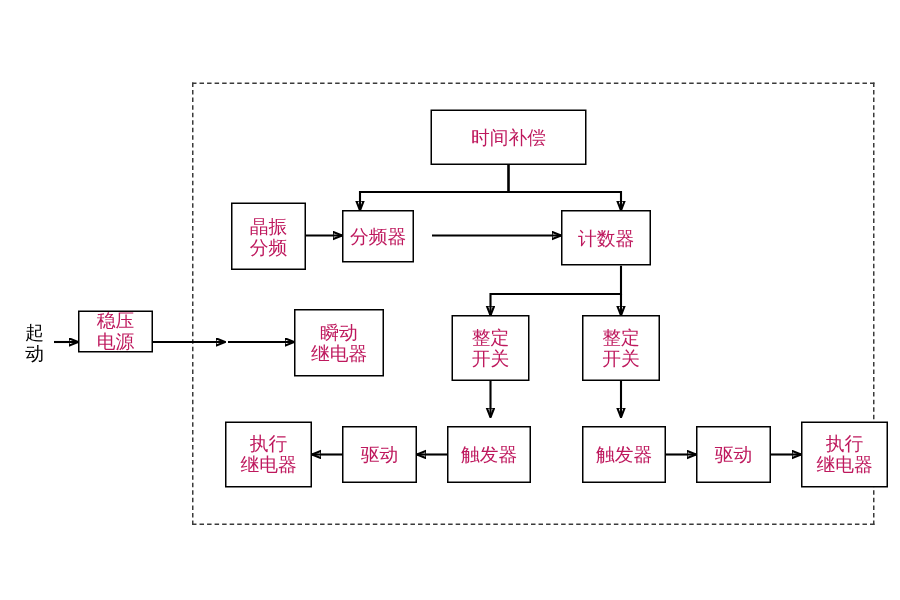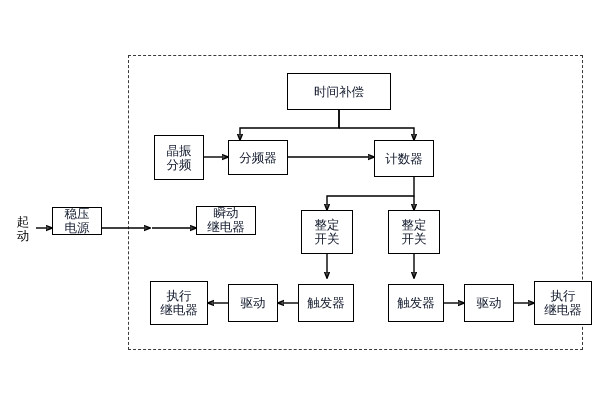--- a/index.html
+++ b/index.html
@@ -19,21 +19,21 @@
     position: absolute;
     box-sizing: border-box;
     border: 1px solid #000000;
     background: #ffffff;
     display: flex;
     align-items: center;
     justify-content: center;
     text-align: center;
     font-size: 12.5px;
     line-height: 1.12;
-    color: #0f172a;
+    color: #be185d;
     white-space: pre-line;
     letter-spacing: 0px;
   }
   .plain {
     position: absolute;
     box-sizing: border-box;
     display: flex;
     align-items: center;
     justify-content: center;
     text-align: center;
@@ -110,25 +110,25 @@
 动</div>
 
   <div class="box" style="left:52px; top:207px; width:50px; height:28px;">稳压
 电源</div>
 
   <div class="box" style="left:287px; top:73px; width:104px; height:37px;">时间补偿</div>
 
   <div class="box" style="left:154px; top:135px; width:50px; height:45px;">晶振
 分频</div>
 
-  <div class="box" style="left:228px; top:140px; width:60px; height:35px;">分频器</div>
+  <div class="box" style="left:228px; top:140px; width:48px; height:35px;">分频器</div>
 
   <div class="box" style="left:374px; top:140px; width:60px; height:37px;">计数器</div>
 
-  <div class="box" style="left:196px; top:206px; width:60px; height:29px;font-family:Liberation Mono, monospace;">瞬动
+  <div class="box" style="left:196px; top:206px; width:60px; height:45px;">瞬动
 继电器</div>
 
   <div class="box" style="left:301px; top:210px; width:52px; height:44px;">整定
 开关</div>
 
   <div class="box" style="left:388px; top:210px; width:52px; height:44px;">整定
 开关</div>
 
   <div class="box" style="left:298px; top:284px; width:56px; height:38px;">触发器</div>
 

